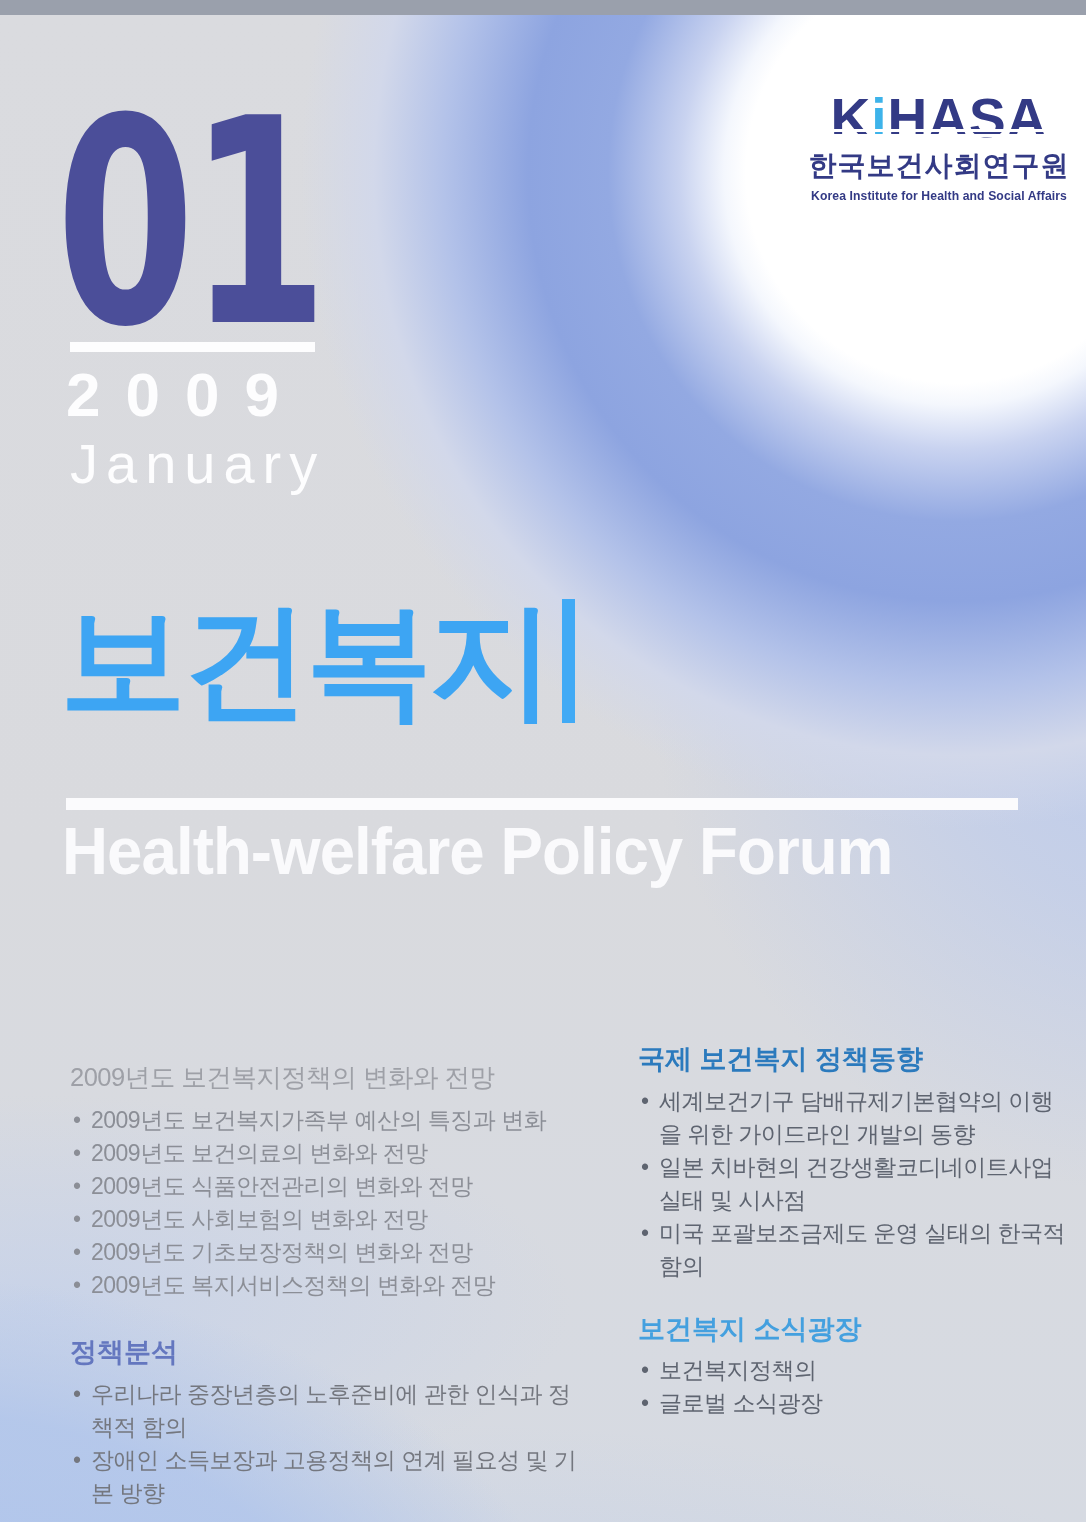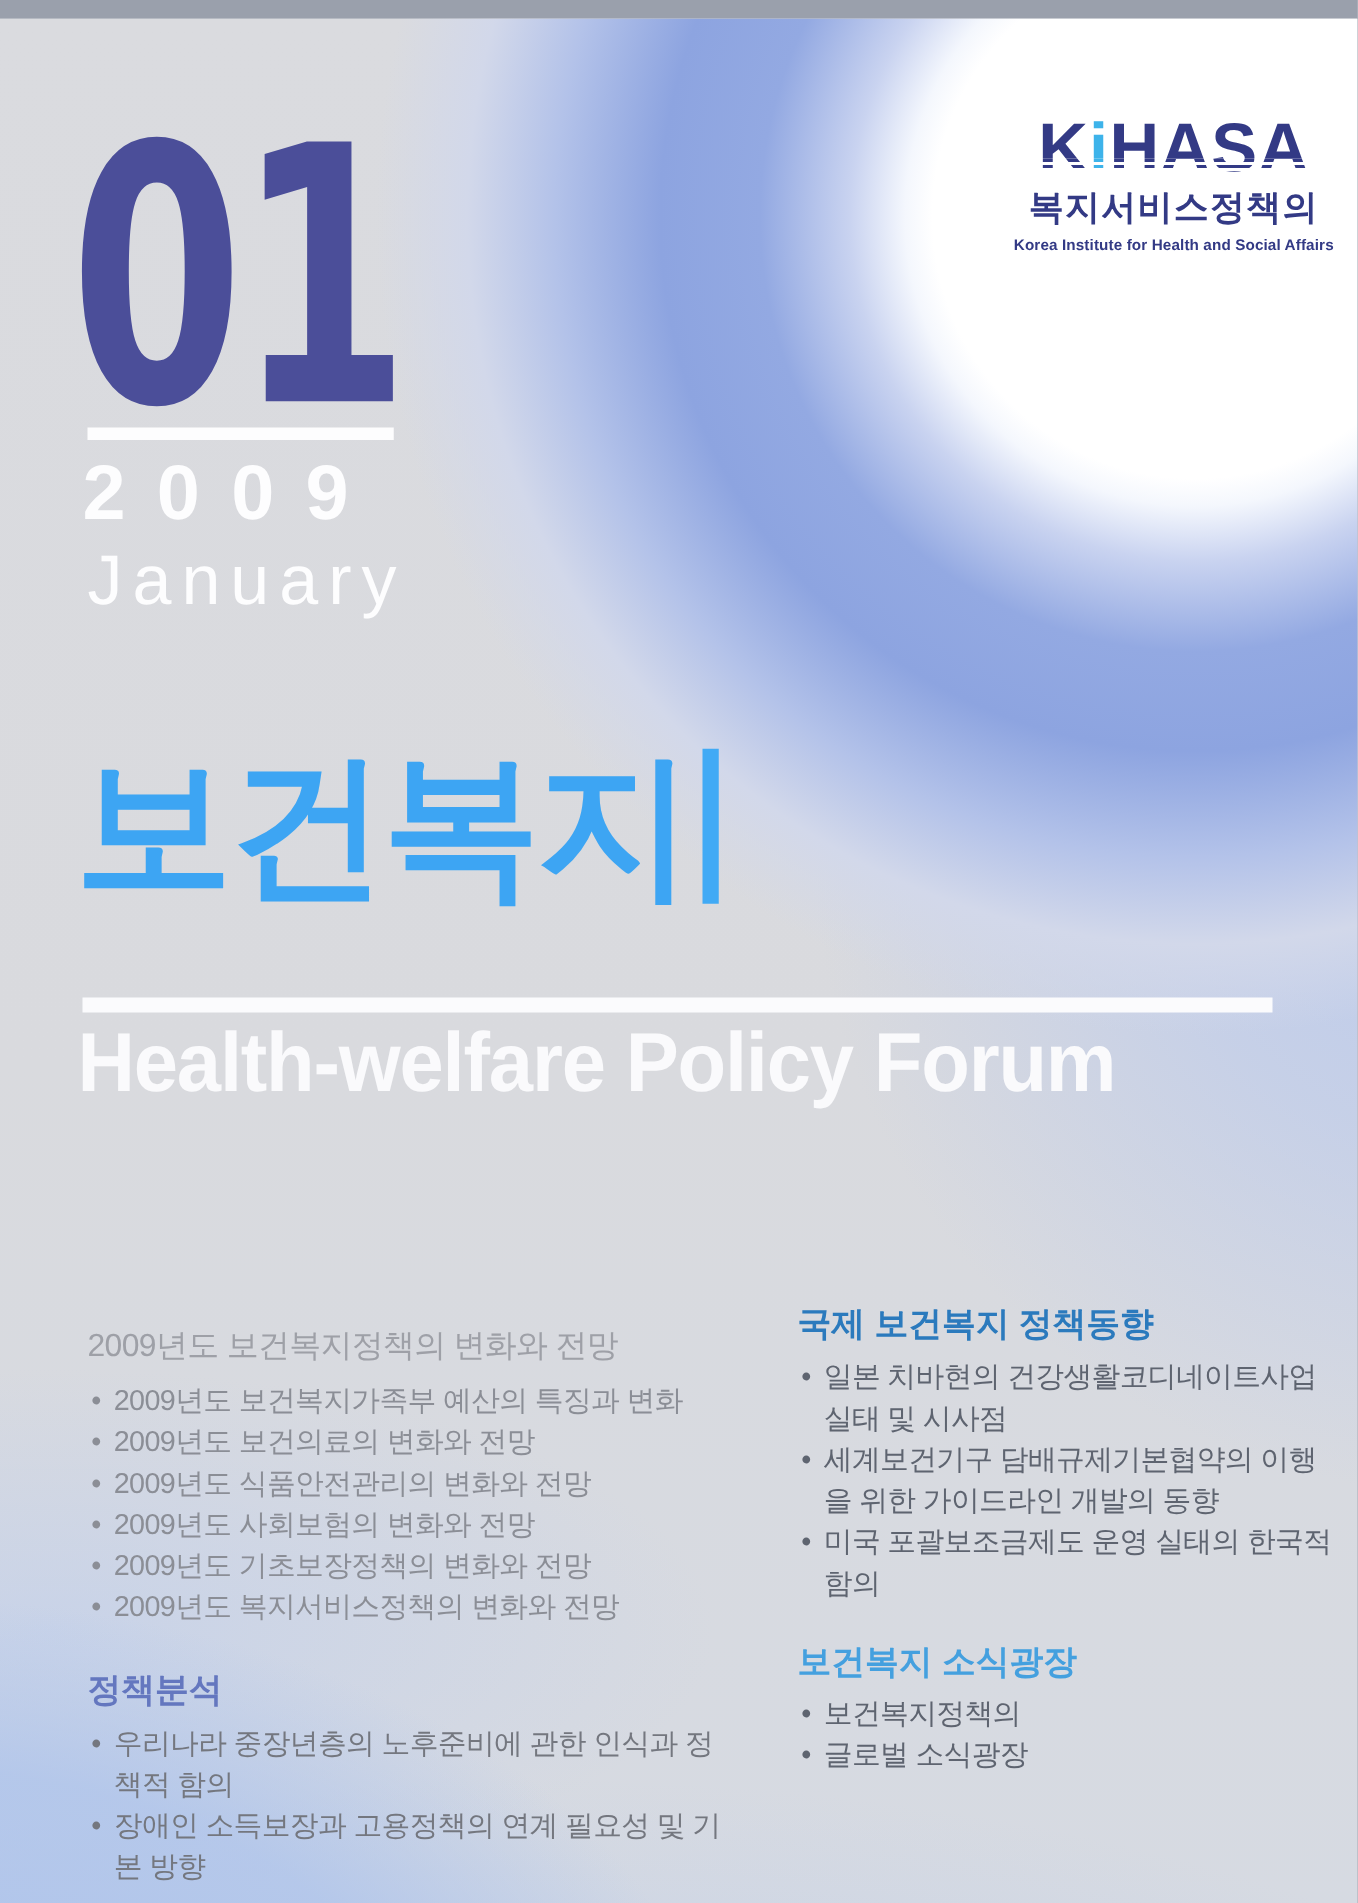--- a/index.html
+++ b/index.html
@@ -143,21 +143,21 @@
   <div class="issue-number">01</div>
   <div class="issue-rule"></div>
   <div class="issue-year">2009</div>
   <div class="issue-month">January</div>
 
   <div class="logo">
     <div class="logo-acronym">
       <span>K</span><span class="i">i</span><span>HASA</span>
       <span class="logo-stripes"></span>
     </div>
-    <div class="logo-korean">복지서비스정책의</div>
+    <div class="logo-korean">한국보건사회연구원</div>
     <div class="logo-english">Korea Institute for Health and Social Affairs</div>
   </div>
 
   <div class="main-title">
     <span class="title-light">보건복지</span>
     <span class="title-bar"></span>
   </div>
   <div class="title-rule"></div>
   <div class="title-english">Health-welfare Policy Forum</div>
 
@@ -175,22 +175,22 @@
     <div class="toc-heading h-analysis">정책분석</div>
     <ul class="toc-list list-analysis">
       <li>우리나라 중장년층의 노후준비에 관한 인식과 정책적 함의</li>
       <li>장애인 소득보장과 고용정책의 연계 필요성 및 기본 방향</li>
     </ul>
   </div>
 
   <div class="toc-col toc-right">
     <div class="toc-heading h-international">국제 보건복지 정책동향</div>
     <ul class="toc-list list-international">
+      <li>세계보건기구 담배규제기본협약의 이행을 위한 가이드라인 개발의 동향</li>
       <li>일본 치바현의 건강생활코디네이트사업 실태 및 시사점</li>
-      <li>세계보건기구 담배규제기본협약의 이행을 위한 가이드라인 개발의 동향</li>
       <li>미국 포괄보조금제도 운영 실태의 한국적 함의</li>
     </ul>
 
     <div class="toc-heading h-news">보건복지 소식광장</div>
     <ul class="toc-list list-news">
       <li>보건복지정책의</li>
       <li>글로벌 소식광장</li>
     </ul>
   </div>
 

